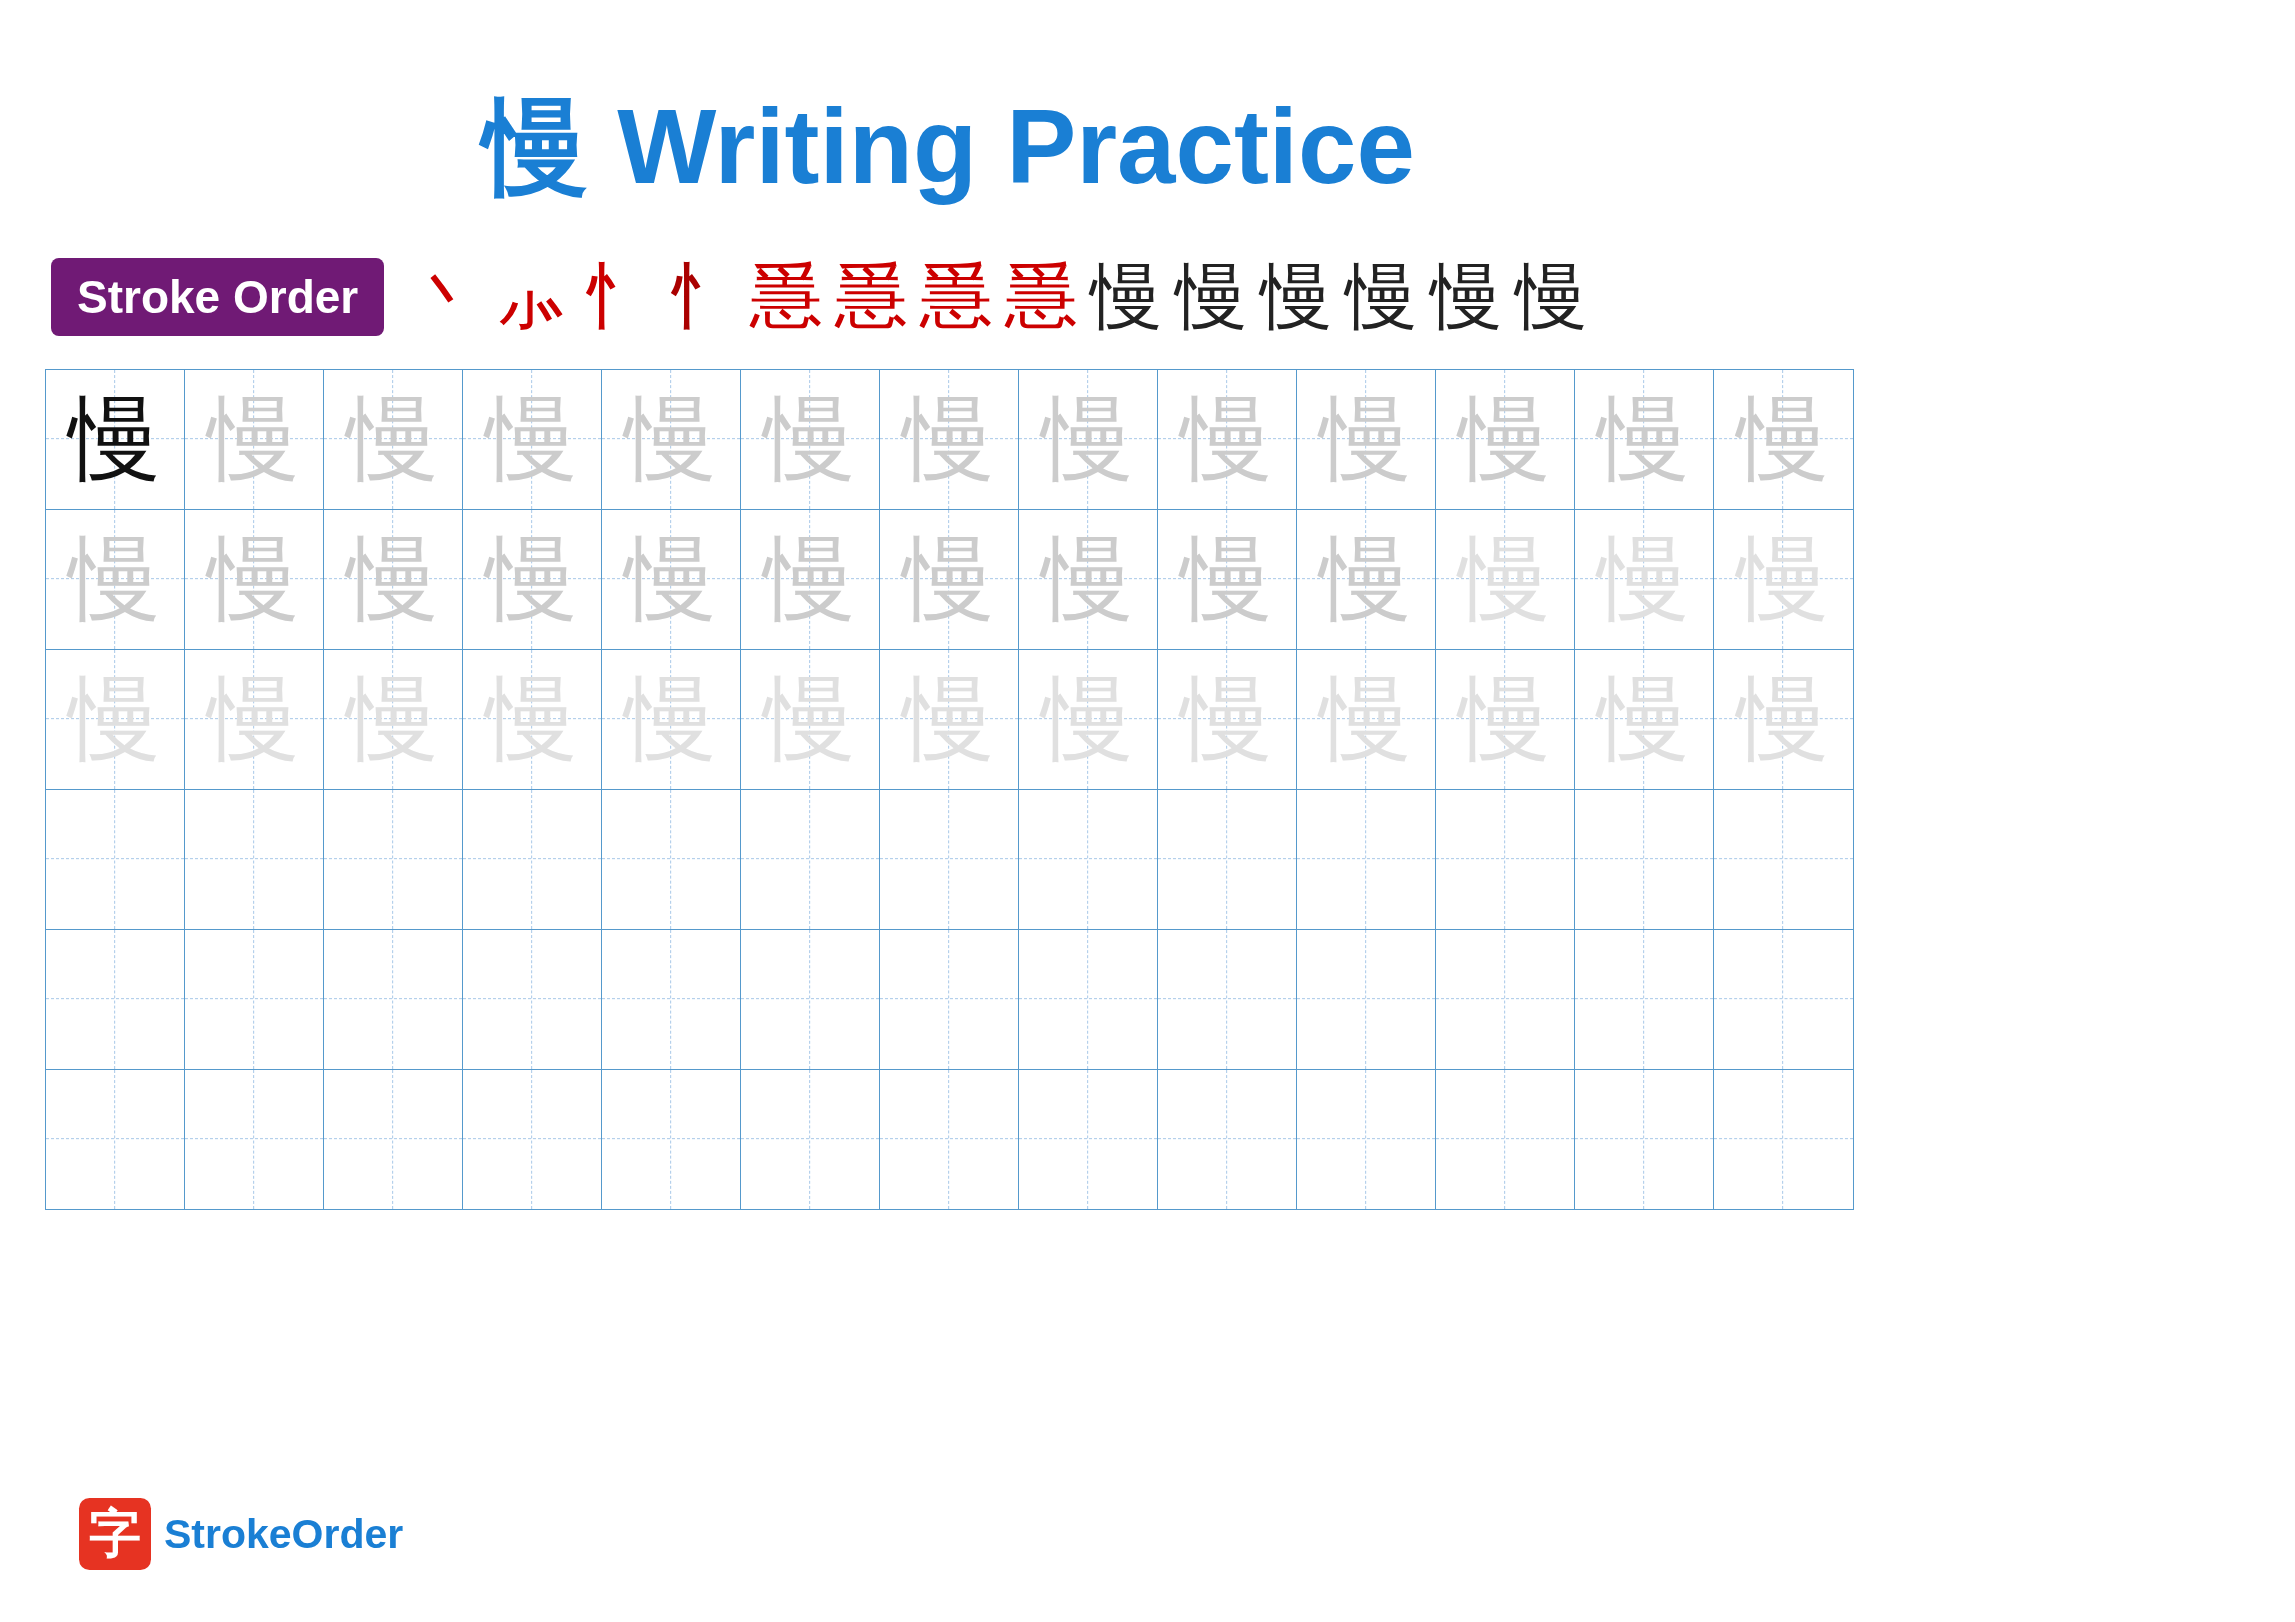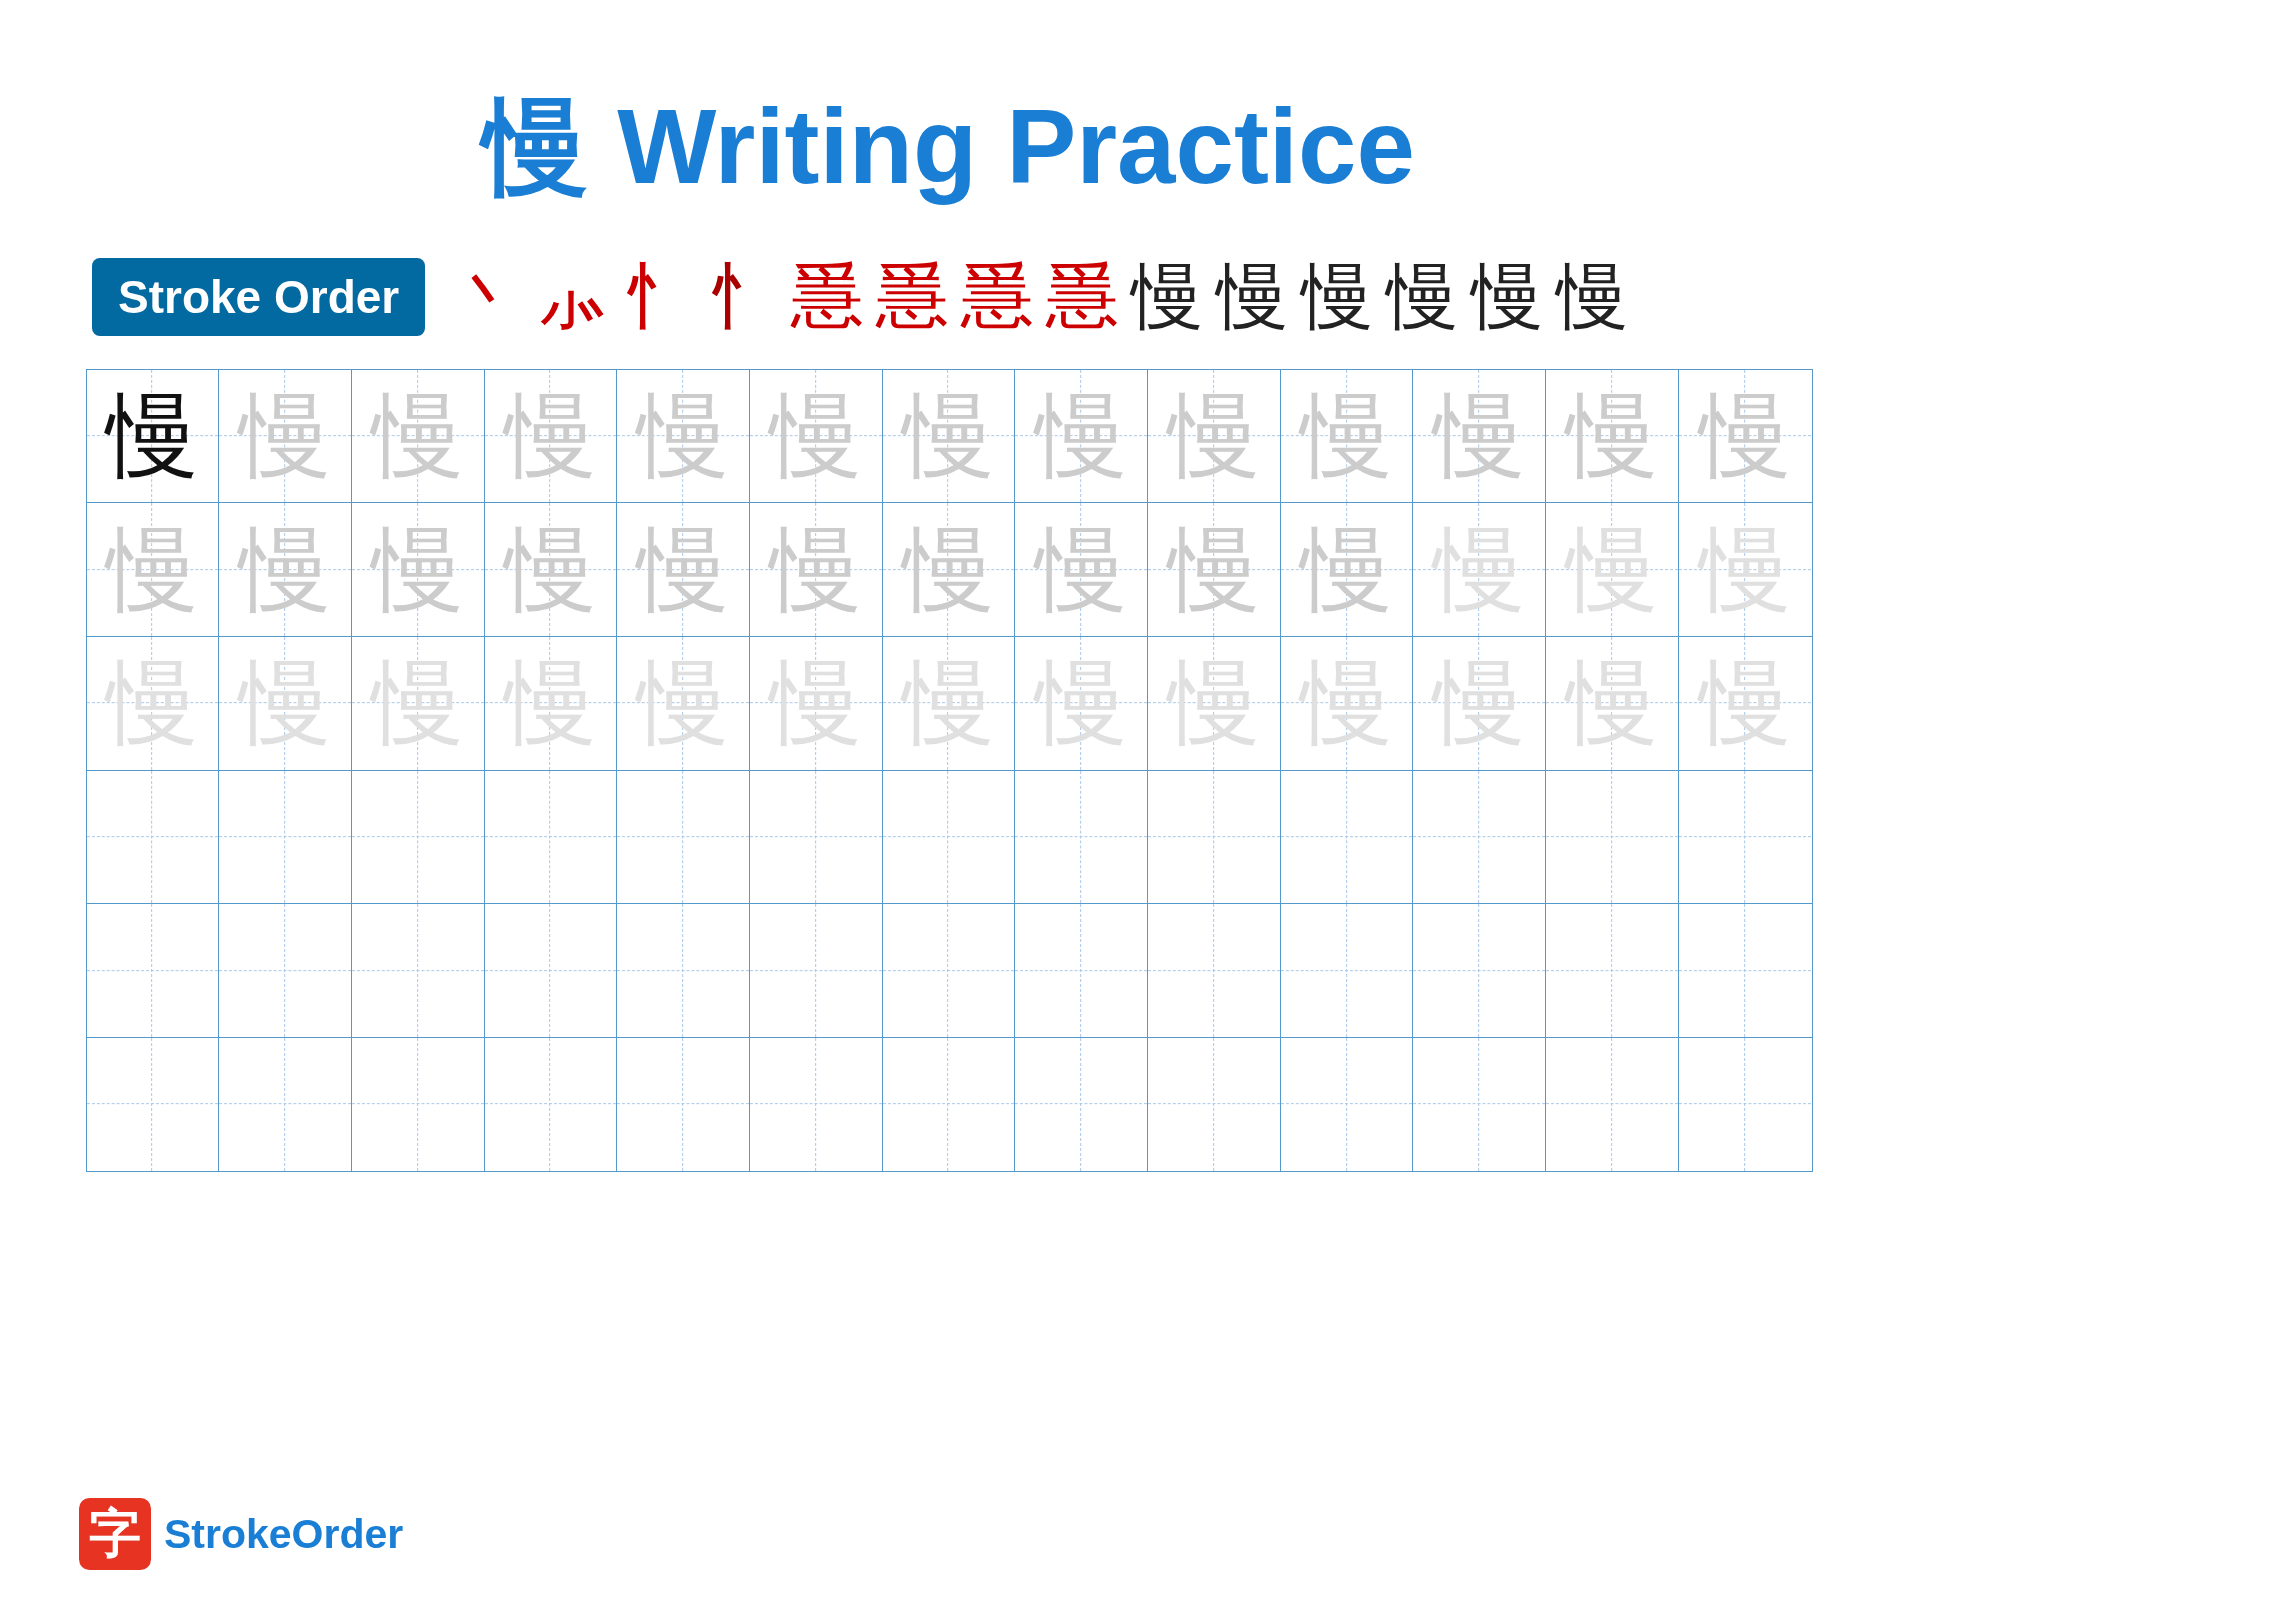--- a/index.html
+++ b/index.html
@@ -10,21 +10,21 @@
       height: 1622px;
       position: relative;
       overflow: hidden;
     }
 
     .page {
       width: 1898px;
       height: 1622px;
       background: #fff;
       position: relative;
-      padding: 52px 79px;
+      padding: 52px 38px;
     }
 
     
     .title-section {
       text-align: center;
       margin-bottom: 39px;
       margin-top: 26px;
     }
     .title-text {
       font-size: 105px;
@@ -38,21 +38,21 @@
     }
 
     
     .stroke-order-row {
       display: flex;
       align-items: center;
       margin-bottom: 33px;
       padding: 0 13px;
     }
     .stroke-order-badge {
-      background: #0369a1;
+      background: #701a75;
       color: #fff;
       font-size: 46px;
       font-family: Arial, sans-serif;
       font-weight: bold;
       padding: 11.8px 26px;
       border-radius: 7.9px;
       white-space: nowrap;
       margin-right: 26px;
     }
     .stroke-order-chars {

